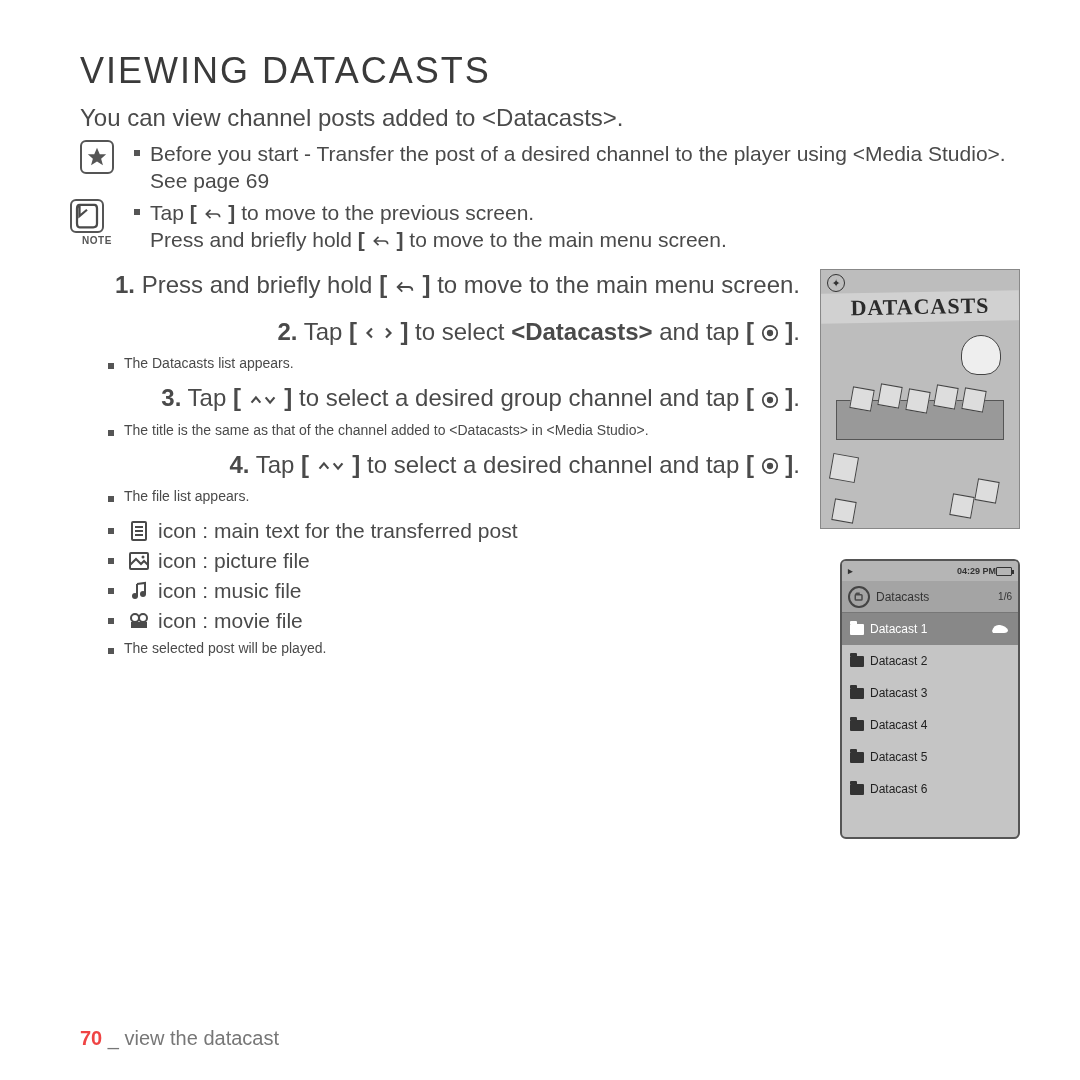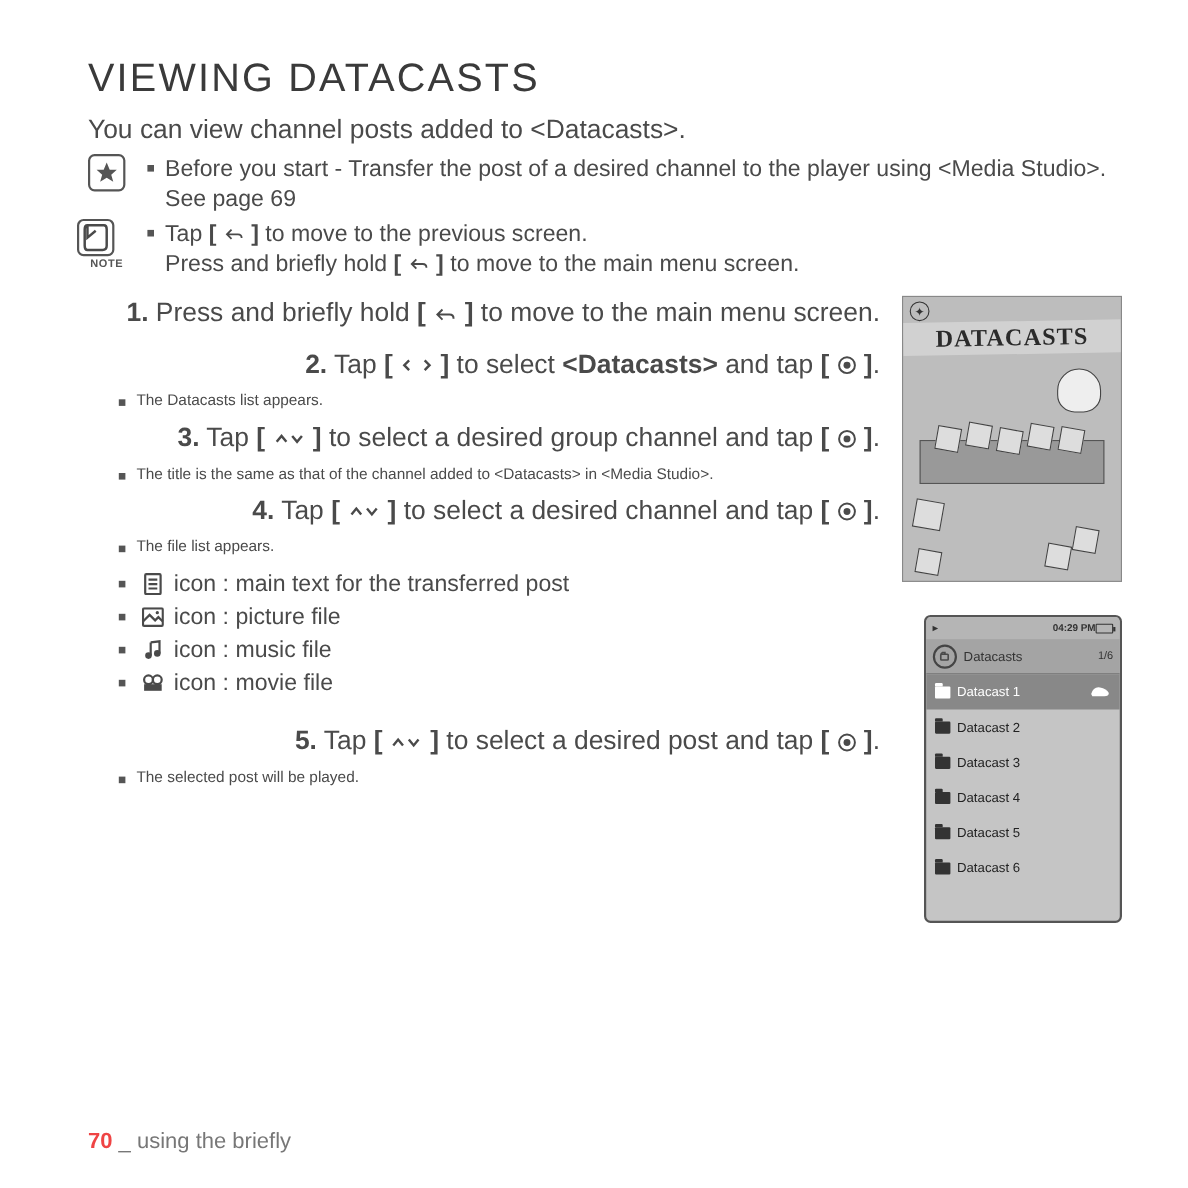--- a/index.html
+++ b/index.html
@@ -62,21 +62,21 @@
   .step b, .step .bold { font-weight:bold; }
   .sub { font-size:14px; margin-left:28px; margin-bottom:10px; line-height:1.3;text-align:right;}
   .sub .sq { margin-top:9px; }
 
   .icon-inline {
     display:inline-flex; align-items:center; justify-content:center;
     vertical-align:middle;
     height:22px;
   }
 
-  .icon-list { margin-left:28px; margin-top:14px; margin-bottom:25px;}
+  .icon-list { margin-left:28px; margin-top:14px; margin-bottom:6px;}
   .icon-list .row { display:flex; align-items:center; font-size:21px; margin-bottom:6px;}
   .icon-list .sq { margin:0 12px 0 0; align-self:center;}
   .icon-list .pict { width:26px; display:inline-flex; justify-content:center; margin-right:6px;}
 
   
   .illus {
     width:200px; height:260px;
     border:1px solid #888;
     background:#bdbdbd;
     position:relative;
@@ -303,36 +303,20 @@
             <svg width="20" height="18" viewBox="0 0 20 18">
               <circle cx="6" cy="6" r="4"></circle>
               <circle cx="14" cy="6" r="4"></circle>
               <rect x="2" y="10" width="16" height="6" fill="#4a4a4a" stroke="none"></rect>
             </svg>
           </span>
           <span>icon : movie file</span>
         </div>
     </div>
 
-    <div class="step">
-      <b>5.</b>
-      <span>Tap</span>
-      <b>[ <span class="icon-inline">
-            <svg width="30" height="16" viewBox="0 0 34 16">
-              <path d="M4 11 L9 5 L14 11 M20 5 L25 11 L30 5" stroke-width="2.5"></path>
-            </svg>
-          </span> ]</b>
-      <span>to select a desired post and tap</span>
-      <b>[ <span class="icon-inline">
-            <svg width="18" height="18" viewBox="0 0 20 20">
-              <circle cx="10" cy="10" r="8"></circle>
-              <circle cx="10" cy="10" r="3.5" fill="#4a4a4a" stroke="none"></circle>
-            </svg>
-          </span> ]</b>.
-    </div>
     <div class="sub bullet-row">
       <span class="sq"></span>
         <span>The selected post will be played.</span>
     </div>
 
   </div>
 
   <div class="right-col">
 
     <div class="illus">
@@ -398,14 +382,14 @@
             <span>Datacast 6</span>
           </div>
       </div>
     </div>
   </div>
 </div>
 
 <div class="footer">
   <span class="pn">70</span>
   <span>_</span>
-  <span>using the briefly</span>
+  <span>view the datacast</span>
 </div>
 
 </body></html>

